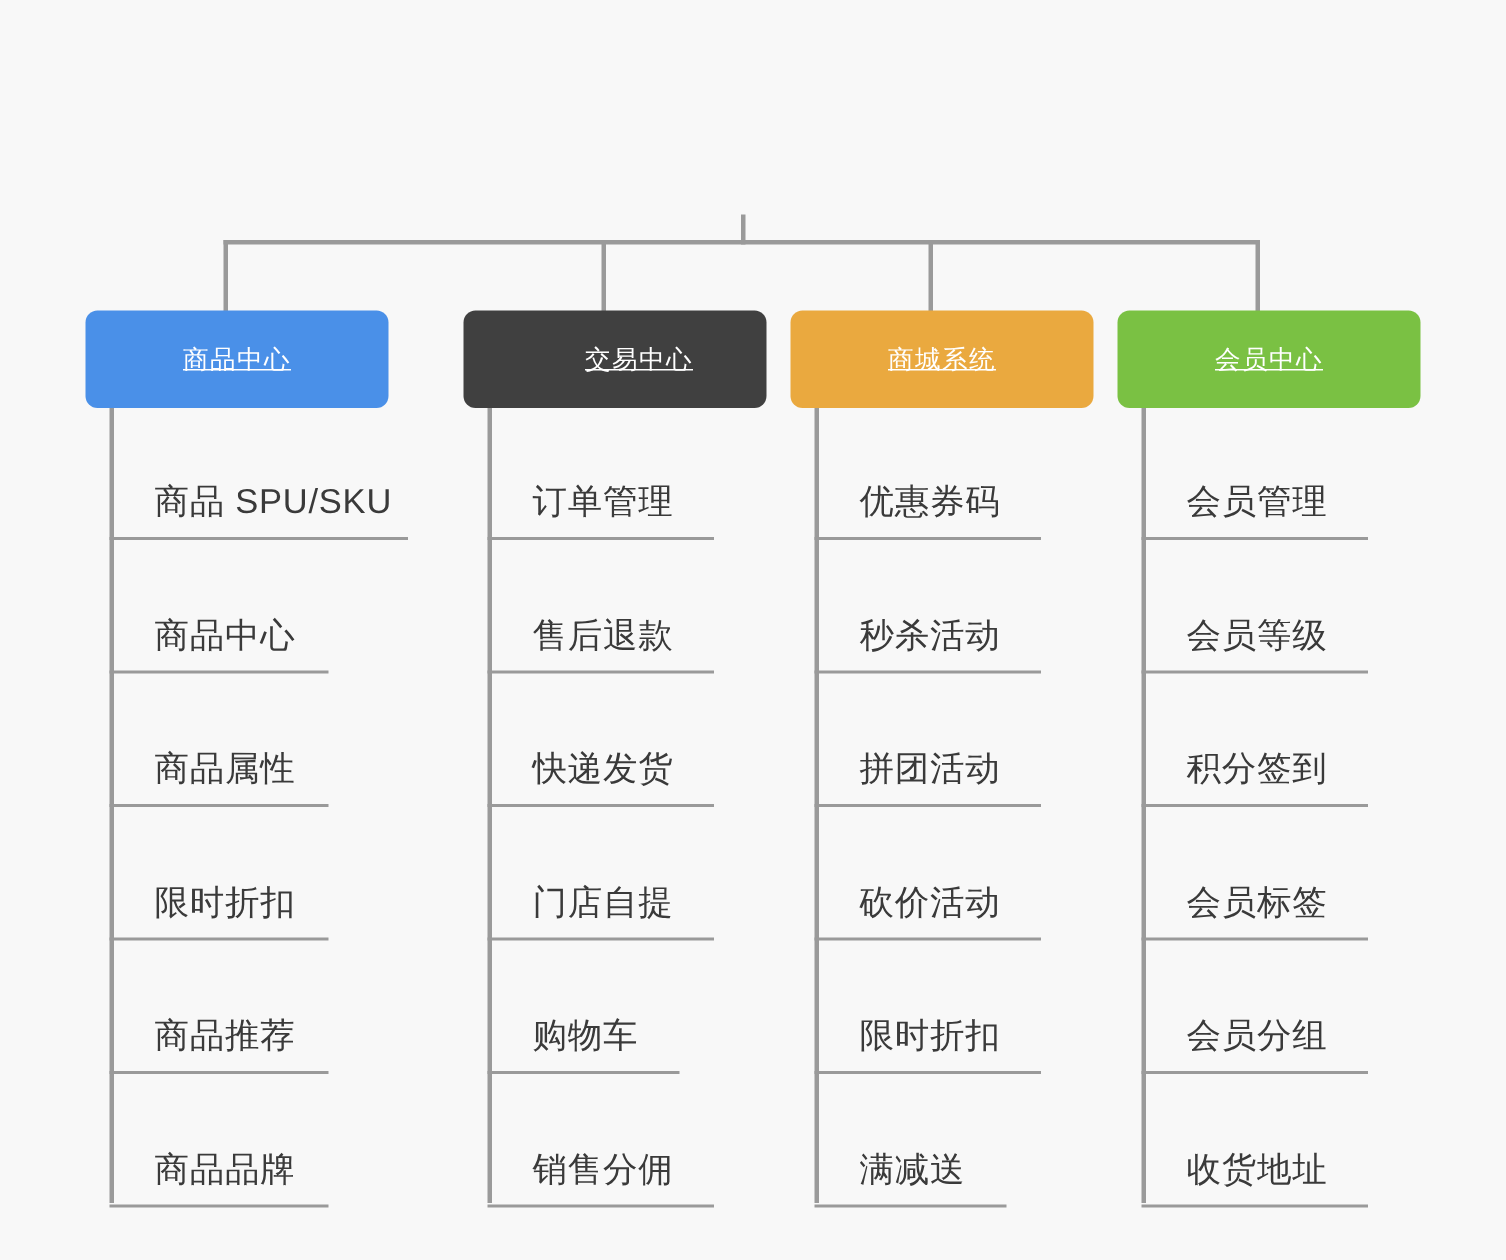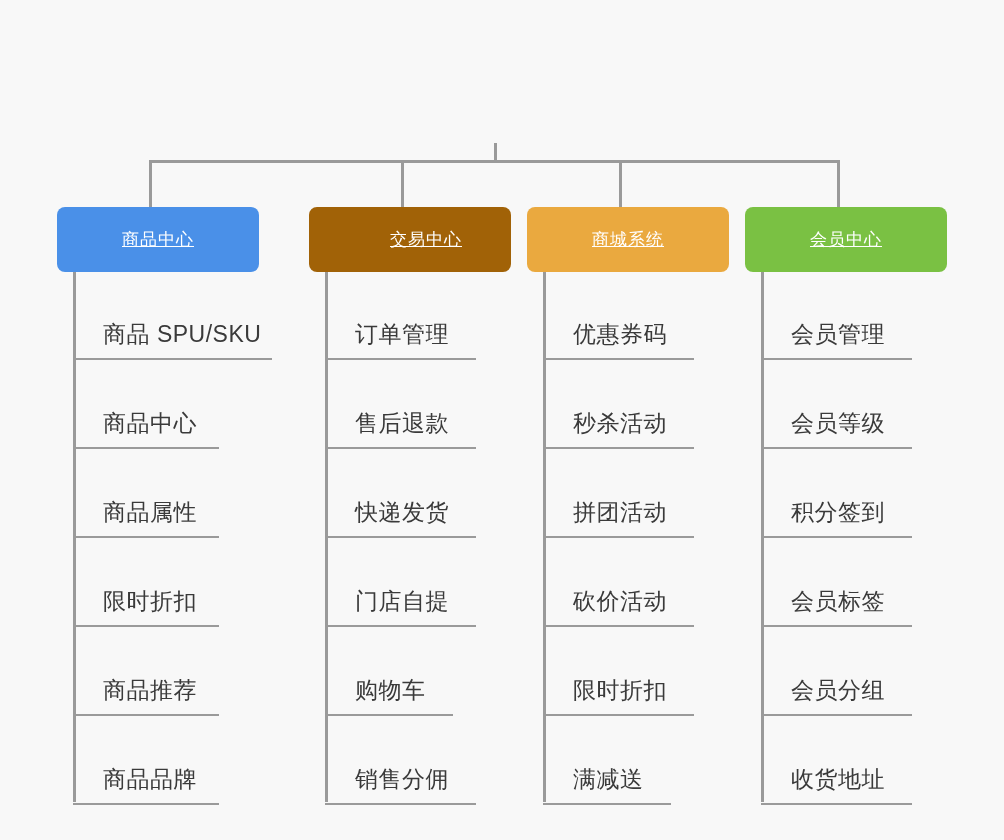--- a/index.html
+++ b/index.html
@@ -195,21 +195,21 @@
       <span class="leaf-label">商品推荐</span>
       <span class="leaf-rule" style="width:146px;"></span>
     </div>
     <div class="leaf" style="top:509px;">
       <span class="leaf-label">商品品牌</span>
       <span class="leaf-rule" style="width:146px;"></span>
     </div>
   </div>
 
   <div class="column" style="left:309px;">
-    <div class="cat-box" style="background: #a16207; padding-left: 32px;">
+    <div class="cat-box" style="background: #404040; padding-left: 32px;">
       <span class="cat-label">交易中心</span>
     </div>
     <div class="trunk" style="height:530px;"></div>
     <div class="leaf" style="top:64px;">
       <span class="leaf-label">订单管理</span>
       <span class="leaf-rule" style="width:151px;"></span>
     </div>
     <div class="leaf" style="top:153px;">
       <span class="leaf-label">售后退款</span>
       <span class="leaf-rule" style="width:151px;"></span>

